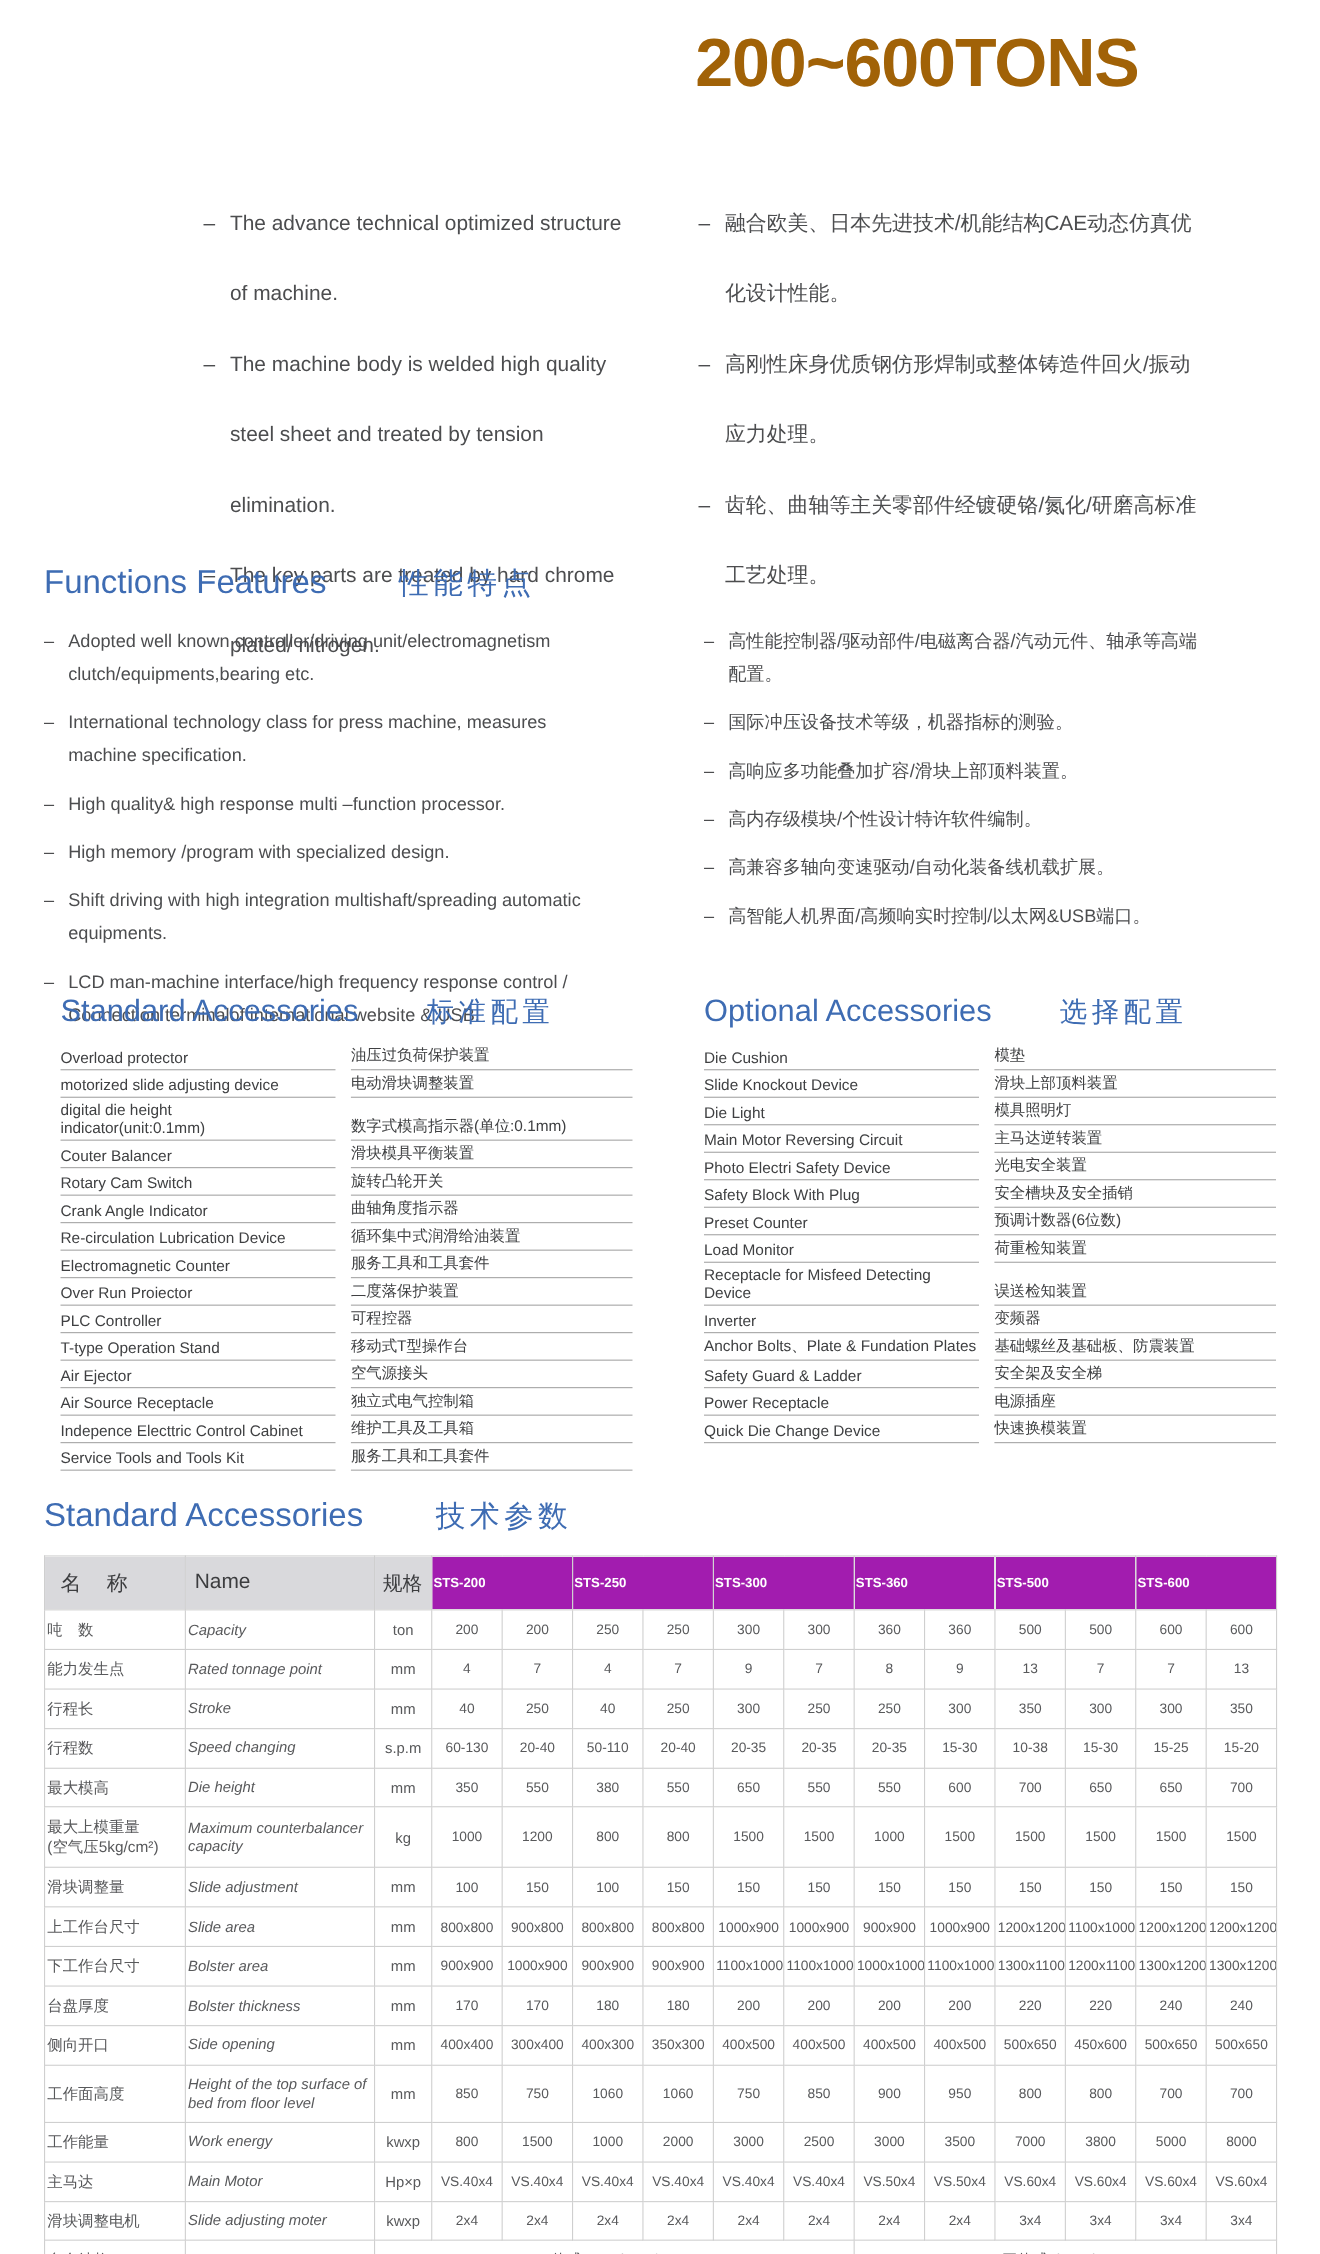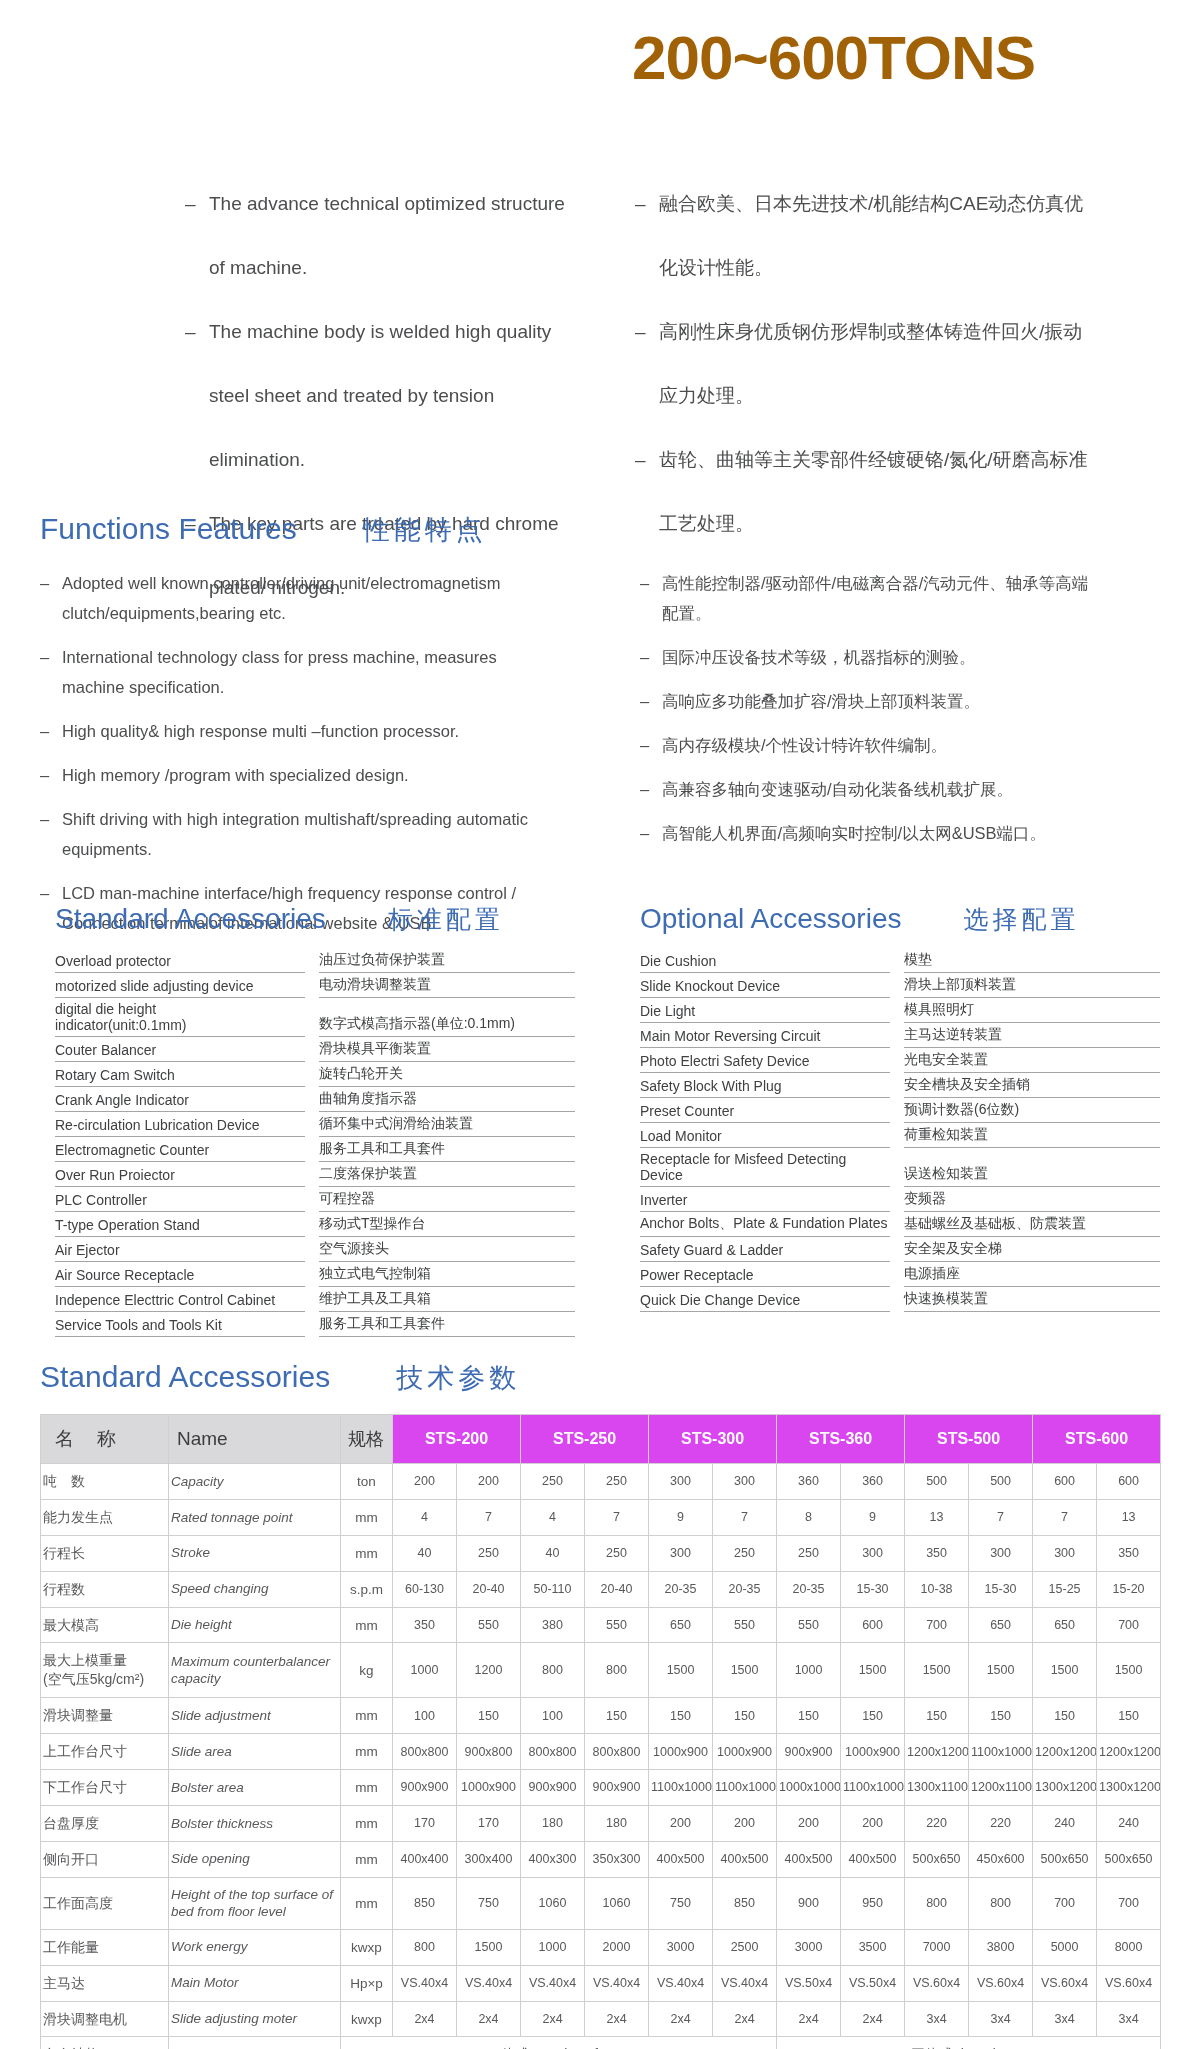--- a/index.html
+++ b/index.html
@@ -60,22 +60,22 @@
     border:1px solid #cfcfcf;overflow:hidden;
   }
   th.hgray{
     background:#d9d9dc;border:1px solid #d9d9dc;height:46px;
     color:#3c3d3f;text-align:left;font-weight:normal;vertical-align:middle;
   }
   th.hgray.c1{font-size:19px;padding-left:14px;letter-spacing:2px;}
   th.hgray.c2{font-size:19px;padding-left:8px;}
   th.hgray.c3{font-size:18px;text-align:center;padding-left:0;}
   th.hblue{
-    background:#d946ef;border:1px solid #6f93c6;color:#ffffff;
-    font-size:16px;font-weight:bold;text-align:center;vertical-align:middle;
+    background:#a21caf;border:1px solid #6f93c6;color:#ffffff;
+    font-size:12px;font-weight:bold;text-align:left;vertical-align:middle;
   }
   #spec-table td{color:#58595b;vertical-align:middle;padding:8px 2px;}
   td.rlabel{font-size:14px;text-align:left;padding-left:12px;white-space:pre-line;line-height:1.35;}
   td.rname{font-size:13.5px;text-align:left;padding-left:8px;line-height:1.3;font-style:italic;}
   td.runit{font-size:13.5px;text-align:center;}
   td.rval{font-size:12.5px;text-align:center;}
   td.rspan{font-size:14px;text-align:center;}
 </style>
 </head>
 <body>

